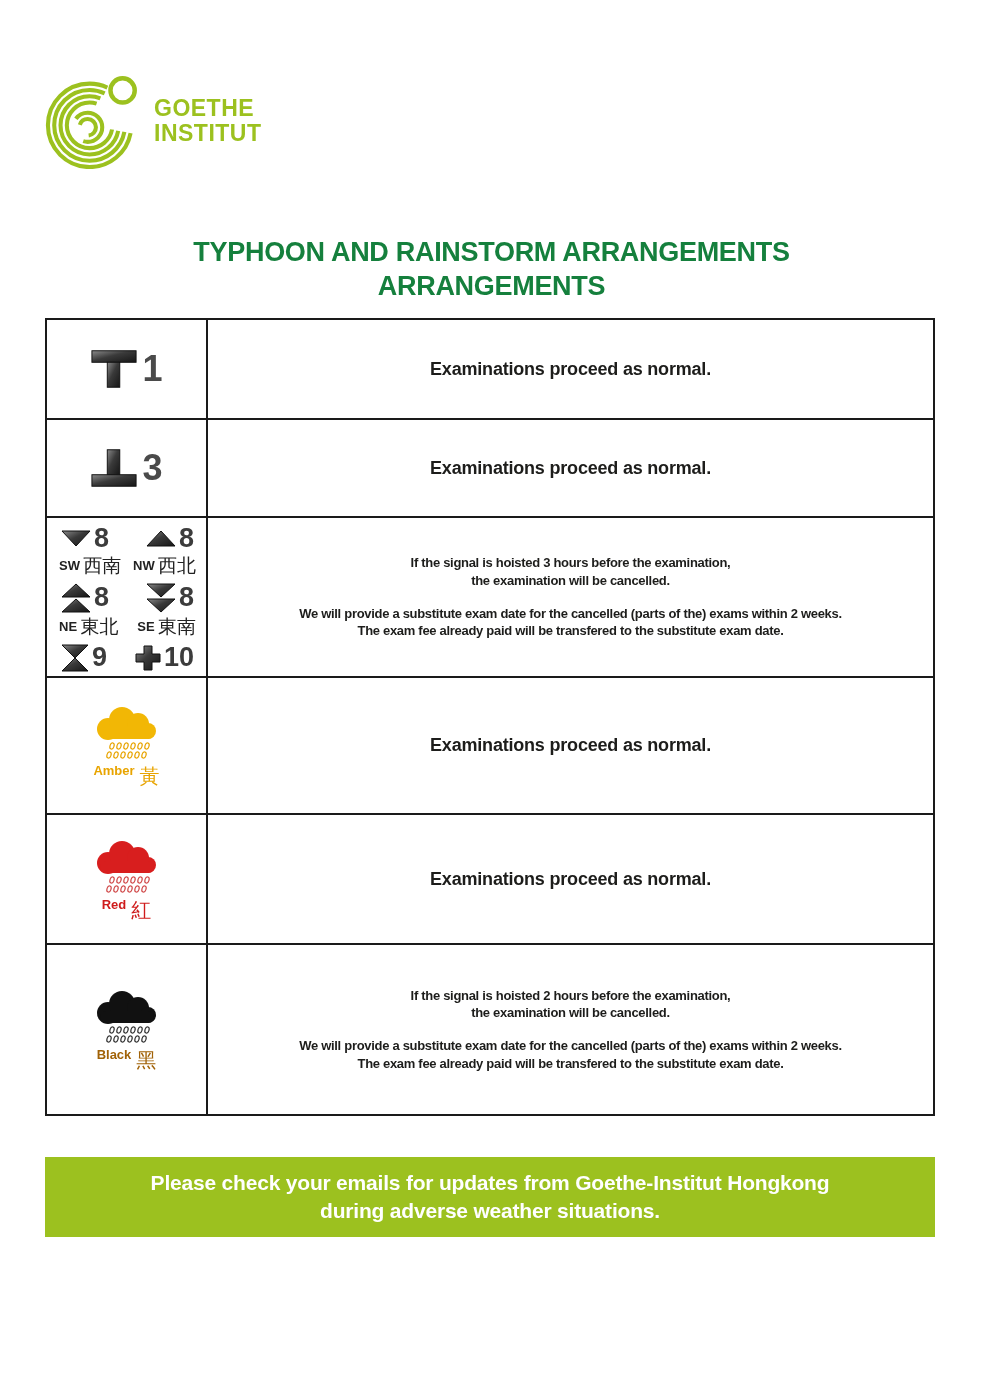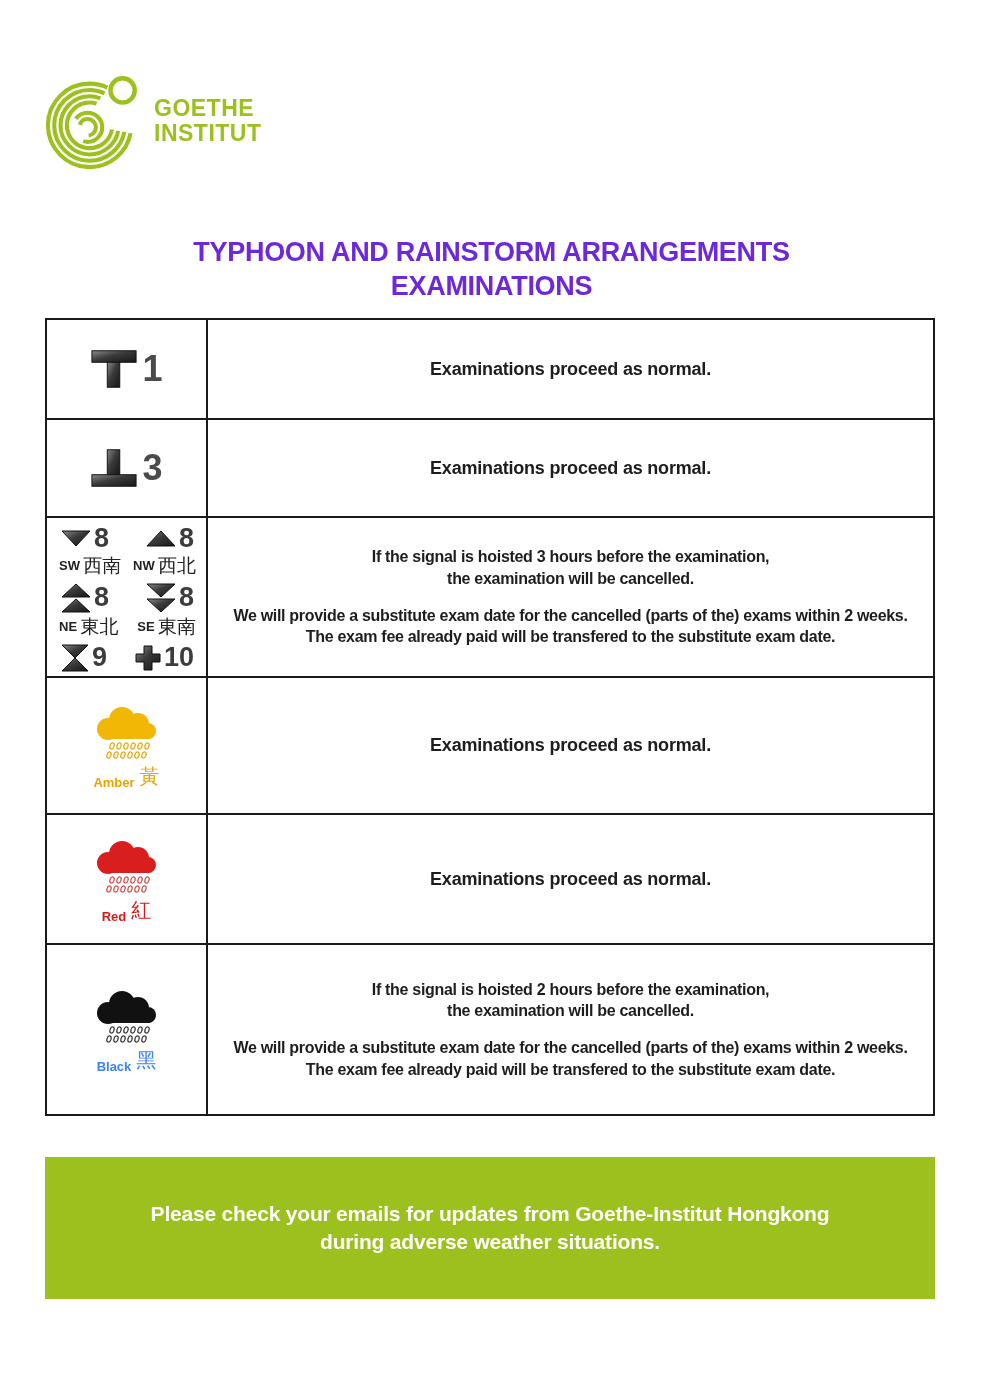--- a/index.html
+++ b/index.html
@@ -8,54 +8,54 @@
     position:relative; width:983px; height:1390px; background:#fff;
     font-family:"Liberation Sans","DejaVu Sans",sans-serif; color:#1d1d1b;
     overflow:hidden; margin:6px auto;
   }
   
   .logo { position:absolute; left:45px; top:66px; display:flex; align-items:center; }
   .logo svg { display:block; }
   .brand { margin-left:12px; color:#9cc11f; font-weight:bold; font-size:23px; line-height:1.08; letter-spacing:.5px; }
   
   .title { position:absolute; left:0; right:0; top:230px; text-align:center;
-           font-weight:bold; font-size:27px; line-height:1.25; letter-spacing:-.3px; color:#6d28d9; }
+           font-weight:bold; font-size:27px; line-height:1.25; letter-spacing:-.3px; color:#15803d; }
   
   .gtable { position:absolute; left:45px; top:312px; width:890px; border:2px solid #1a1a1a; }
   .row { display:flex; }
   .row + .row { border-top:2px solid #1a1a1a; }
   .cell-icon { width:161px; border-right:2px solid #1a1a1a; display:flex; align-items:center; justify-content:center; }
   .cell-text { flex:1; display:flex; flex-direction:column; align-items:center; justify-content:center; padding:14px 4px; }
   .r1 { height:98px; } .r2 { height:98px; } .r3 { height:160px; }
   .r4 { height:137px; } .r5 { height:130px; } .r6 { height:171px; }
   .normal-text { font-weight:bold; font-size:18px; letter-spacing:-.2px; }
-  .para-line { font-weight:bold; font-size:16px; line-height:1.35; letter-spacing:-.3px; white-space:nowrap; text-align:center; }
+  .para-line { font-weight:bold; font-size:13px; line-height:1.35; letter-spacing:-.3px; white-space:nowrap; text-align:center; }
   .para-gap { height:15px; }
   
   .tsig { display:flex; align-items:center; }
   .tnum { font-weight:bold; font-size:36px; color:#4a4a4a; margin-left:4px; line-height:1; }
   
   .siggrid { width:100%; padding:4px 8px 2px 10px; }
   .sigrow  { display:flex; justify-content:space-between; align-items:center; padding:0 4px; }
   .labrow  { display:flex; justify-content:space-between; align-items:center; padding:0 2px; margin:1px 0 4px 0; }
   .sigitem { display:flex; align-items:center; }
   .signum  { font-weight:bold; font-size:27px; color:#3c3c3c; margin-left:3px; line-height:1; }
   .sigdir  { font-weight:bold; font-size:13px; color:#222; letter-spacing:.2px; }
   .sigcn   { font-size:19px; color:#222; margin-left:3px; }
   .siglab  { display:flex; align-items:center; }
   
   .rainblock { display:flex; flex-direction:column; align-items:center; }
-  .rainlabel { display:flex; align-items:flex-end; margin-top:2px; }
+  .rainlabel { display:flex; align-items:flex-start; margin-top:2px; }
   .rainword  { font-weight:bold; font-size:13px; }
   .raincn    { font-size:20px; margin-left:5px; }
   .amber .rainword, .amber .raincn { color:#e8a400; }
   .red .rainword,   .red .raincn   { color:#cf1b1b; }
-  .black .rainword, .black .raincn { color:#3b82f6; }
-  
-  .footer { position:absolute; left:45px; top:1151px; width:890px; height:142px;
+  .black .rainword, .black .raincn { color:#a16207; }
+  
+  .footer { position:absolute; left:45px; top:1151px; width:890px; height:80px;
             background:#9cc11f; color:#fff; display:flex; flex-direction:column;
             align-items:center; justify-content:center;
             font-weight:bold; font-size:21px; line-height:1.35; letter-spacing:-.2px; }
   .defsvg { position:absolute; width:0; height:0; }
 </style>
 </head>
 <body>
 
 <svg class="defsvg" aria-hidden="true">
   <defs>
@@ -82,21 +82,21 @@
       </g>
     </svg>
     <div class="brand">
       <div>GOETHE</div>
       <div>INSTITUT</div>
     </div>
   </div>
 
   <div class="title">
     <div>TYPHOON AND RAINSTORM ARRANGEMENTS</div>
-    <div>EXAMINATIONS</div>
+    <div>ARRANGEMENTS</div>
   </div>
 
   <div class="gtable">
 
     <div class="row r1">
       <div class="cell-icon">
         <div class="tsig">
           <svg width="48" height="44" viewBox="0 0 50 44">
             <rect x="2" y="3" width="46" height="12" fill="url(#metal)" stroke="#101010" stroke-width="1"></rect>
             <rect x="18" y="15" width="13" height="26" fill="url(#metal)" stroke="#101010" stroke-width="1"></rect>

